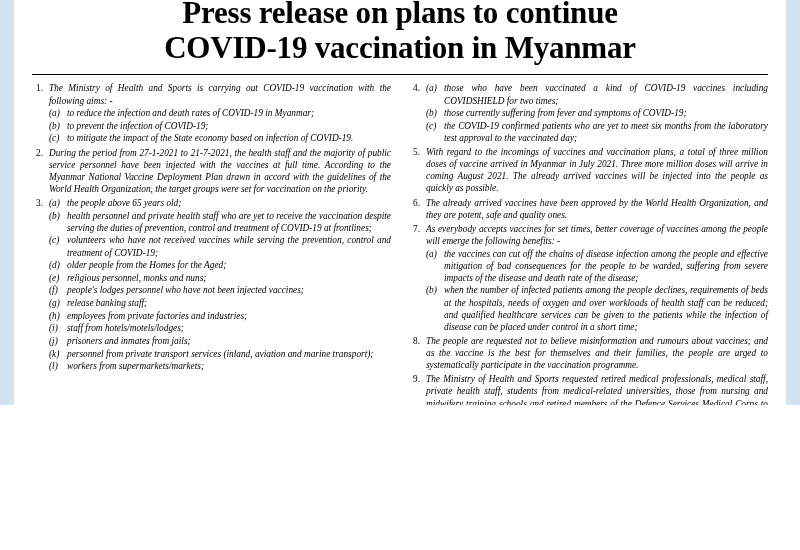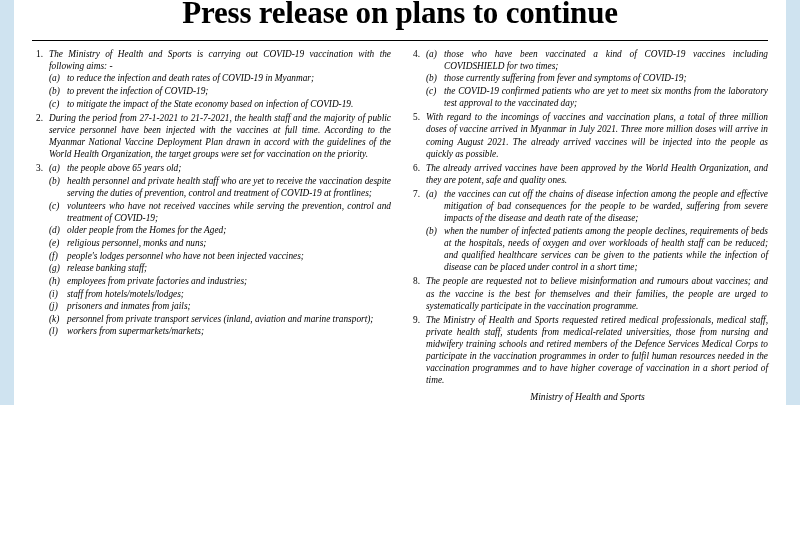--- a/index.html
+++ b/index.html
@@ -127,20 +127,21 @@
 <body>
 
 <div id="page">
   <div class="edge-left"></div>
   <div class="edge-right"></div>
 
   <div class="sheet">
 
     <h1 class="headline">
       <span class="l1">Press release on plans to continue</span>
+      <span class="l2">COVID-19 vaccination in Myanmar</span>
     </h1>
 
     <hr class="rule">
 
     <div class="columns">
 
       <div class="col">
         <ol class="numlist">
 
           <li class="item">
@@ -263,20 +264,21 @@
           <li class="item">
             <span class="num">6.</span>
             <div class="body">
               <p class="para">The already arrived vaccines have been approved by the World Health Organization, and they are potent, safe and quality ones.</p>
             </div>
           </li>
 
           <li class="item">
             <span class="num">7.</span>
             <div class="body">
+              <p class="para">As everybody accepts vaccines for set times, better coverage of vaccines among the people will emerge the following benefits: -</p>
               <ol class="sublist">
                 <li class="subitem">
                   <span class="letter">(a)</span>
                   <span class="subbody">the vaccines can cut off the chains of disease infection among the people and effective mitigation of bad consequences for the people to be warded, suffering from severe impacts of the disease and death rate of the disease;</span>
                 </li>
                 <li class="subitem">
                   <span class="letter">(b)</span>
                   <span class="subbody">when the number of infected patients among the people declines, requirements of beds at the hospitals, needs of oxygen and over workloads of health staff can be reduced; and qualified healthcare services can be given to the patients while the infection of disease can be placed under control in a short time;</span>
                 </li>
               </ol>

